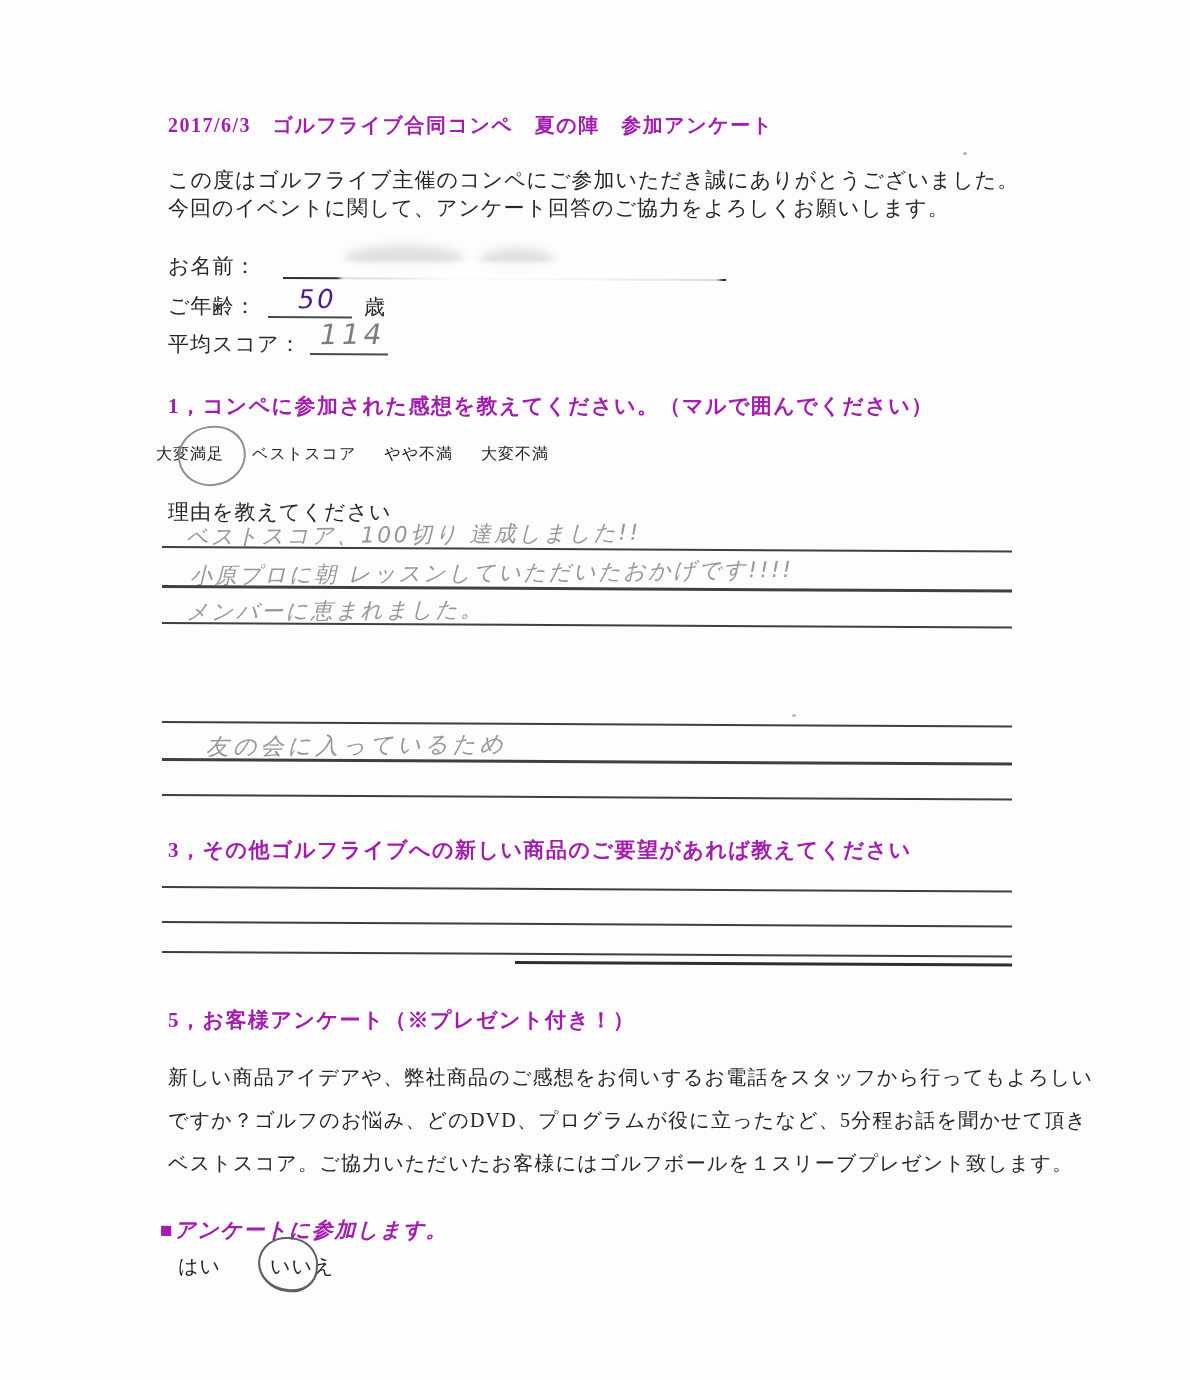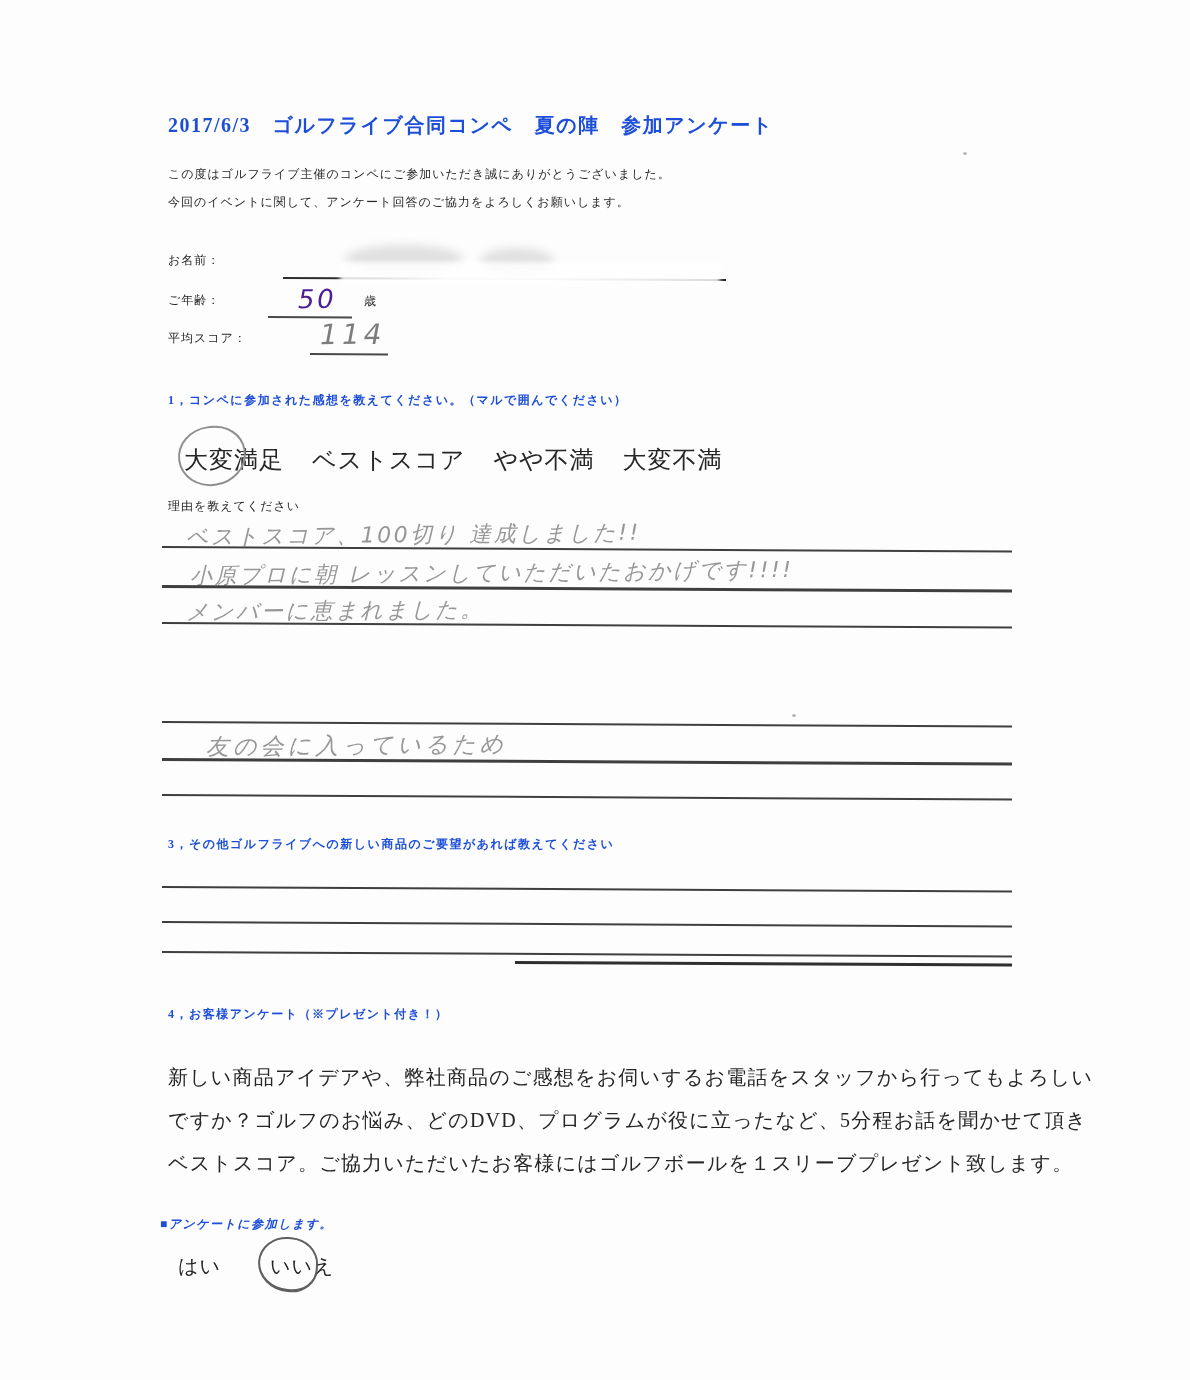--- a/index.html
+++ b/index.html
@@ -6,22 +6,22 @@
   .page{
     position:relative;
     width:1190px;height:1380px;
     margin:0 auto;
     background:#fdfdfd;
     overflow:hidden;
     font-family:"Liberation Serif","DejaVu Serif",serif;
     color:#2b2b2b;
   }
   .abs{position:absolute;}
-  .printed{font-size:12px;letter-spacing:1px;white-space:nowrap;color:#262626;}
-  .heading{font-weight:700;color:#1d4ed8;letter-spacing:1.5px;}
+  .printed{font-size:21px;letter-spacing:1px;white-space:nowrap;color:#262626;}
+  .heading{font-weight:700;color:#a21caf;letter-spacing:1.5px;}
   .rule{
     position:absolute;height:2px;background:#3f3f3f;
     transform:rotate(0.3deg);transform-origin:left center;
   }
   .rule.thin{height:1.5px;background:#4a4a4a;}
   .hw{
     position:absolute;
     font-family:"DejaVu Sans",sans-serif;
     font-style:italic;
     color:#979797;
@@ -75,21 +75,21 @@
   <div class="hw faint" style="left:298px;top:284px;font-size:26px;">50</div>
   <div class="rule thin" style="left:268px;top:316px;width:84px;"></div>
   <div class="abs printed" style="left:364px;top:293px;">歳</div>
 
   <div class="abs printed" style="left:168px;top:330px;">平均スコア：</div>
   <div class="hw dark" style="left:320px;top:318px;font-size:28px;letter-spacing:4px;">114</div>
   <div class="rule thin" style="left:310px;top:353px;width:78px;"></div>
 
   <div class="abs printed heading" style="left:168px;top:392px;">1，コンペに参加された感想を教えてください。（マルで囲んでください）</div>
 
-  <div class="abs optrow printed" style="left:184px;top:444px;font-size:24px;">
+  <div class="abs optrow printed" style="left:156px;top:444px;font-size:16px;">
     <span>大変満足</span>
     <span>ベストスコア</span>
     <span>やや不満</span>
     <span>大変不満</span>
   </div>
   <div class="circle" style="left:178px;top:426px;width:64px;height:56px;transform:rotate(-8deg);"></div>
 
   <div class="abs printed" style="left:168px;top:498px;">理由を教えてください</div>
 
   <div class="hw" style="left:186px;top:520px;font-size:22px;">ベストスコア、100切り 達成しました!!</div>
@@ -107,21 +107,21 @@
   <div class="rule" style="left:162px;top:758px;width:850px;height:2.5px;"></div>
   <div class="rule" style="left:162px;top:794px;width:850px;"></div>
 
   <div class="abs printed heading" style="left:168px;top:836px;">3，その他ゴルフライブへの新しい商品のご要望があれば教えてください</div>
 
   <div class="rule" style="left:162px;top:886px;width:850px;"></div>
   <div class="rule" style="left:162px;top:921px;width:850px;"></div>
   <div class="rule" style="left:162px;top:951px;width:850px;"></div>
   <div class="rule" style="left:515px;top:961px;width:497px;height:2.5px;background:#2f2f2f;"></div>
 
-  <div class="abs printed heading" style="left:168px;top:1006px;">4，お客様アンケート（※プレゼント付き！）</div>
+  <div class="abs printed heading" style="left:168px;top:1006px;">5，お客様アンケート（※プレゼント付き！）</div>
 
   <div class="abs printed q4line" style="left:168px;top:1064px;">新しい商品アイデアや、弊社商品のご感想をお伺いするお電話をスタッフから行ってもよろしい</div>
   <div class="abs printed q4line" style="left:168px;top:1107px;">ですか？ゴルフのお悩み、どのDVD、プログラムが役に立ったなど、5分程お話を聞かせて頂き</div>
   <div class="abs printed q4line" style="left:168px;top:1150px;">ベストスコア。ご協力いただいたお客様にはゴルフボールを１スリーブプレゼント致します。</div>
 
   <div class="abs printed heading" style="left:160px;top:1216px;font-weight:600;font-style:italic;">■アンケートに参加します。</div>
 
   <div class="abs printed" style="left:178px;top:1253px;font-size:20px;">はい</div>
   <div class="abs printed" style="left:270px;top:1253px;font-size:20px;">いいえ</div>
   <div class="circle no" style="left:258px;top:1237px;width:56px;height:50px;"></div>

